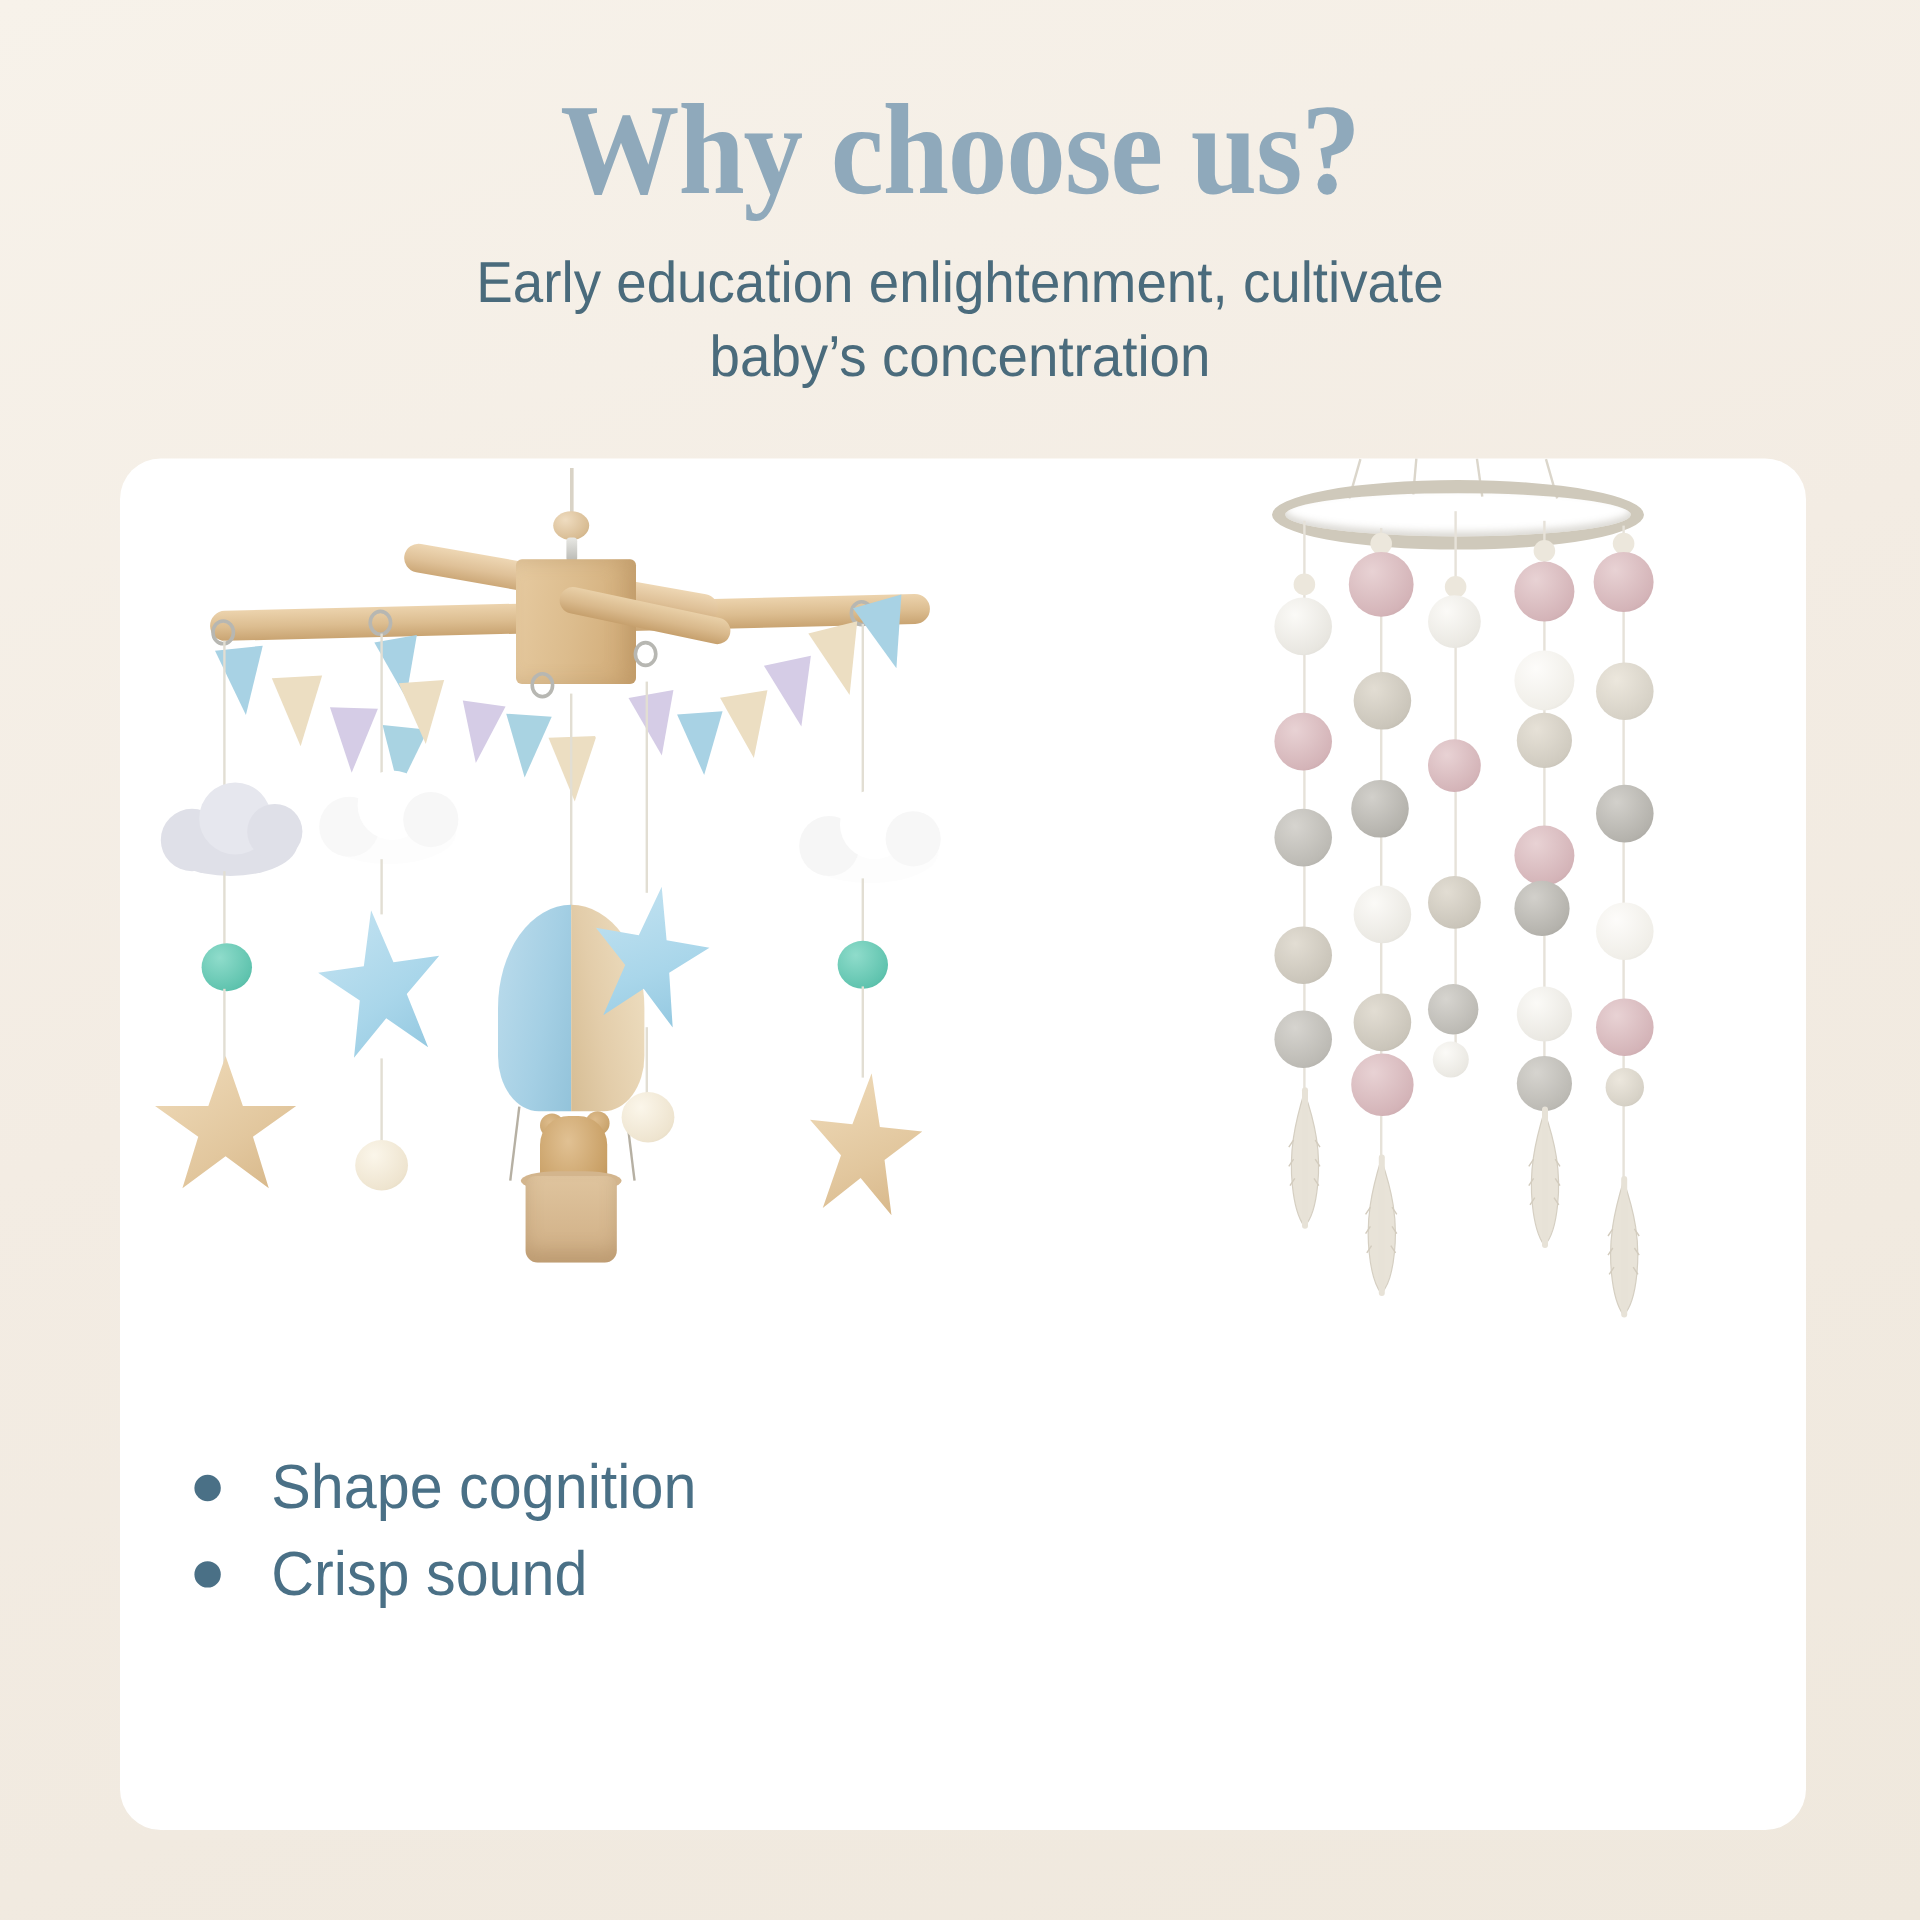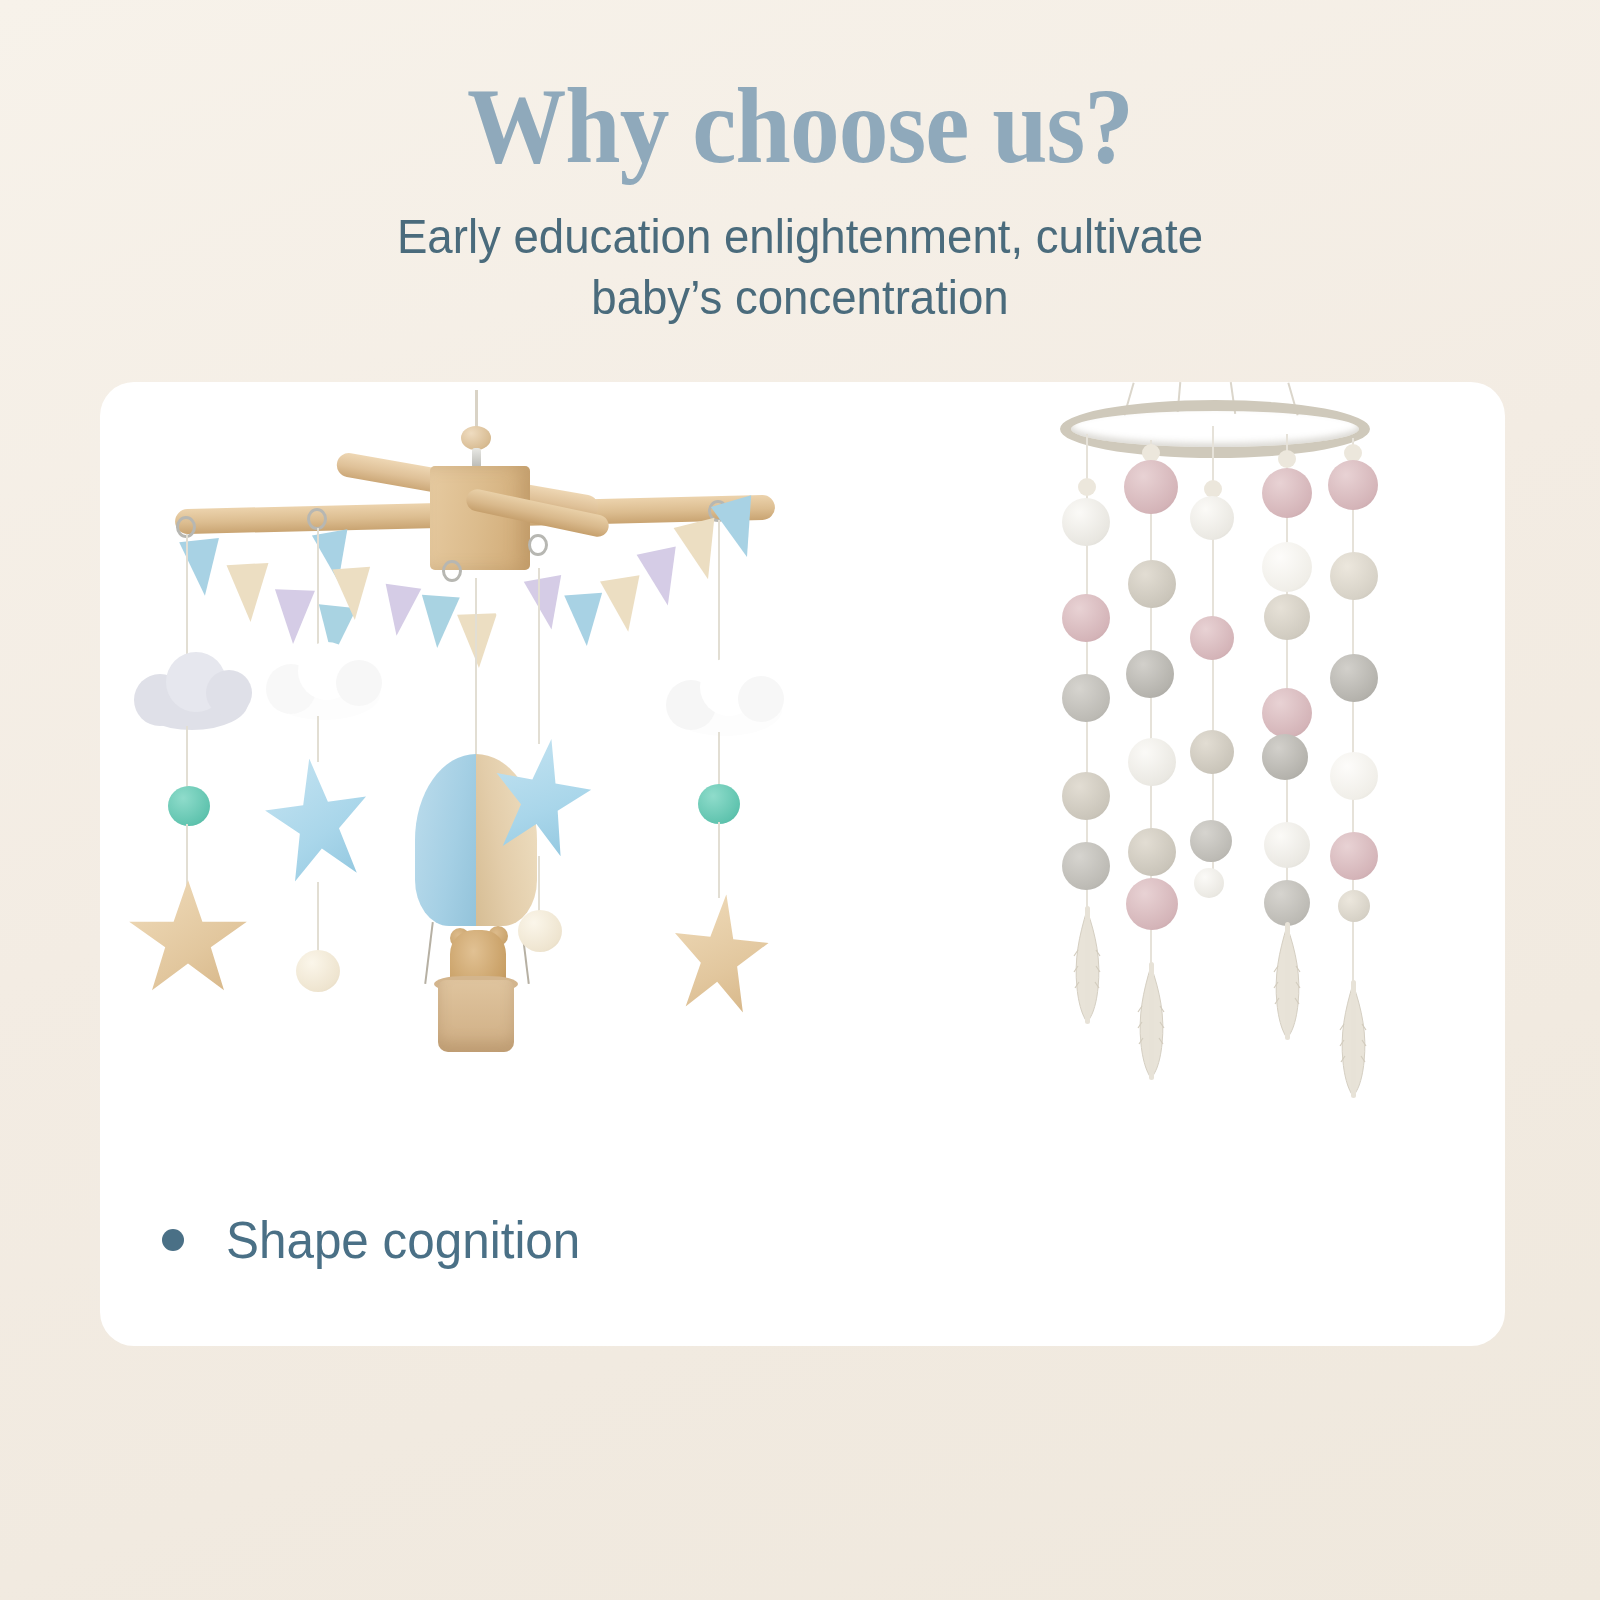--- a/index.html
+++ b/index.html
@@ -28,21 +28,21 @@
     font-size:48px;
     line-height:1.28;
     color:#4a6b7c;
     transform:scaleX(0.95);
   }
 
   
   .card {
     position:absolute;
     left:100px; top:382px;
-    width:1405px; height:964px;
+    width:1405px; height:1143px;
     background:#ffffff;
     border-radius:34px;
     overflow:hidden;
   }
 
   
   .stage { position:absolute; left:0; top:0; width:100%; height:790px; }
 
   
   .mobA { position:absolute; left:20px; top:0px; width:700px; height:790px; }
@@ -342,16 +342,20 @@
     </div>
   </div>
 
   <div class="lists">
 
     <div class="colL">
       <div class="rowL">
         <span class="dotL"></span>
         <span class="txtL">Shape cognition</span>
       </div>
+      <div class="rowL">
+        <span class="dotL"></span>
+        <span class="txtL">Crisp sound</span>
+      </div>
     </div>
 
   </div>
 </div>
 
 </body></html>

